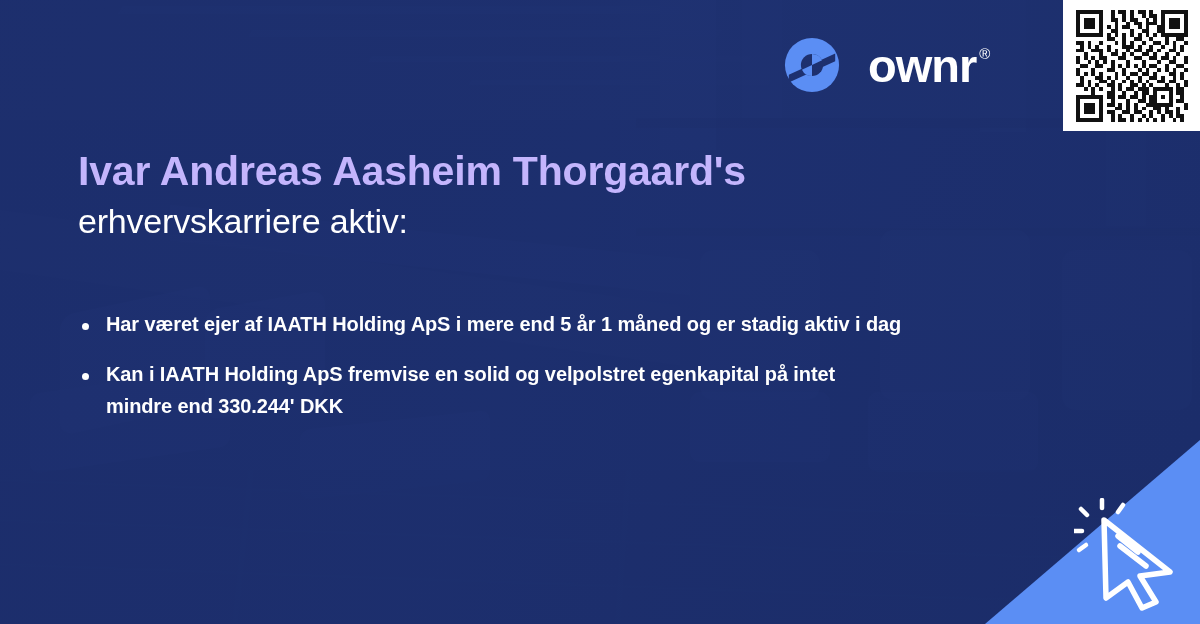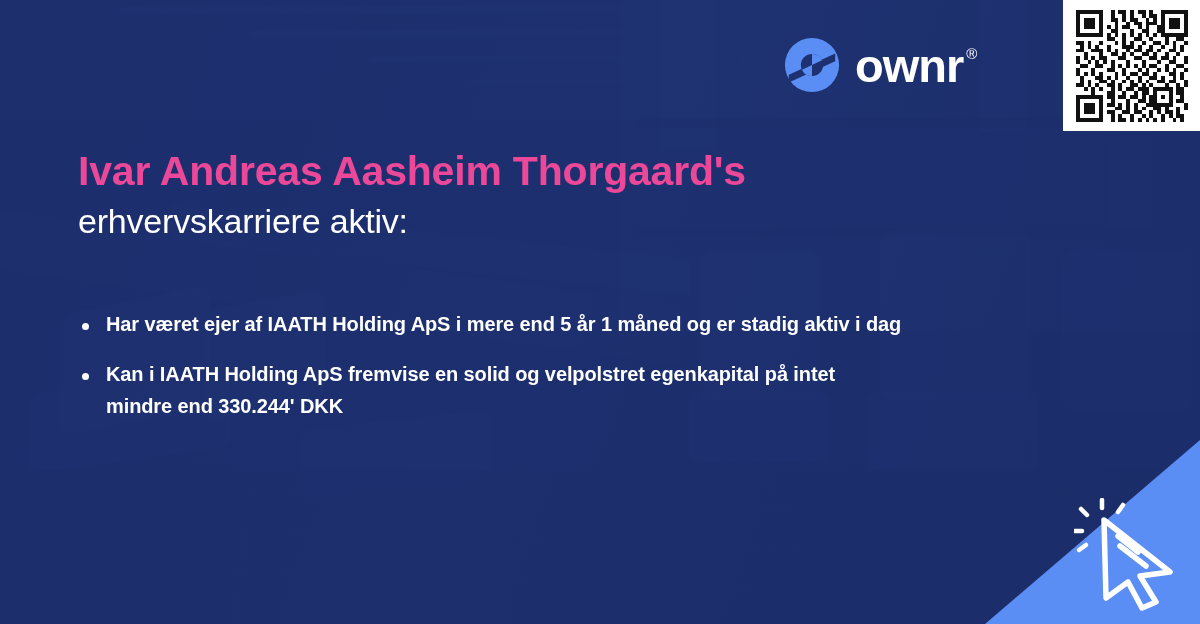--- a/index.html
+++ b/index.html
@@ -56,39 +56,39 @@
   .corner-tri{
     position:absolute;right:0;bottom:0;width:0;height:0;
     border-left:215px solid transparent;
     border-bottom:184px solid #5b8ef4;
   }
   .cursor-icon{position:absolute;right:6px;bottom:12px;width:120px;height:114px;}
 
   
   .logo{
     position:absolute;left:783px;top:36px;
-    display:flex;align-items:center;gap:14px;
+    display:flex;align-items:center;gap:27px;
   }
   .logo-mark{width:58px;height:58px;flex:0 0 58px;}
   .logo-word{
     display:flex;align-items:flex-start;
     color:#ffffff;font-size:47px;font-weight:700;letter-spacing:-1px;line-height:1;
   }
   .logo-reg{font-size:15px;line-height:1;margin-top:4px;margin-left:3px;font-weight:400;}
 
   .qr-panel{
     position:absolute;left:1063px;top:0;width:137px;height:131px;
     background:#ffffff;display:flex;align-items:center;justify-content:center;
   }
   .qr-panel svg{display:block;}
 
   
   .content{position:absolute;left:78px;top:148px;width:900px;}
   .title-1{
-    color:#ec4899;font-size:41px;font-weight:700;line-height:1.14;
+    color:#c4b5fd;font-size:41px;font-weight:700;line-height:1.14;
     letter-spacing:-.2px;margin:0;
   }
   .title-2{
     color:#ffffff;font-size:34px;font-weight:400;line-height:1.2;
     margin:6px 0 0 0;letter-spacing:-.2px;
   }
   .bullets{list-style:none;margin:66px 0 0 0;padding:0;}
   .bullet{
     position:relative;color:#ffffff;font-size:20px;font-weight:700;
     line-height:1.62;padding-left:28px;margin-bottom:18px;max-width:800px;

